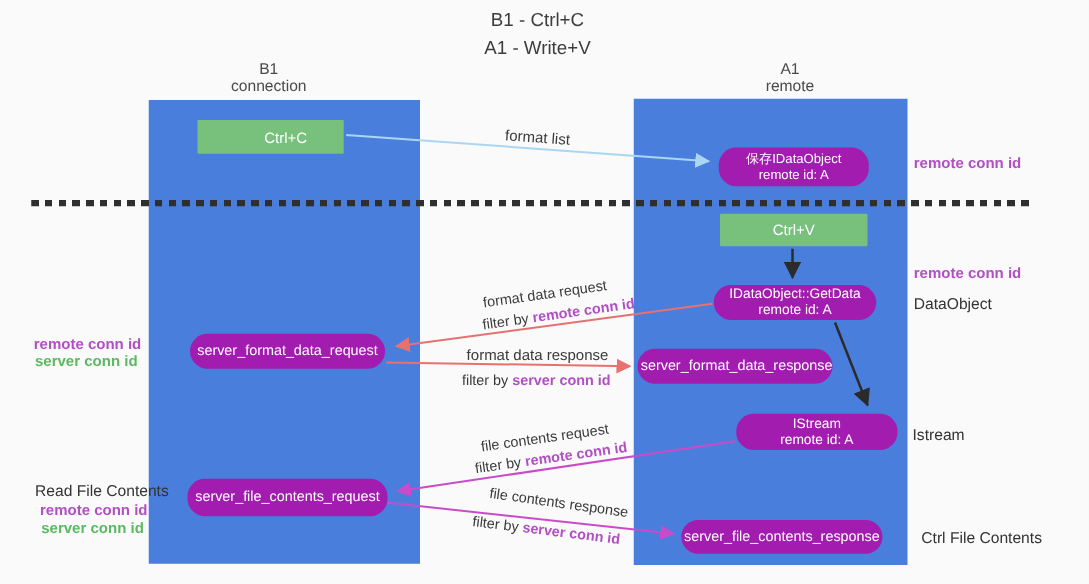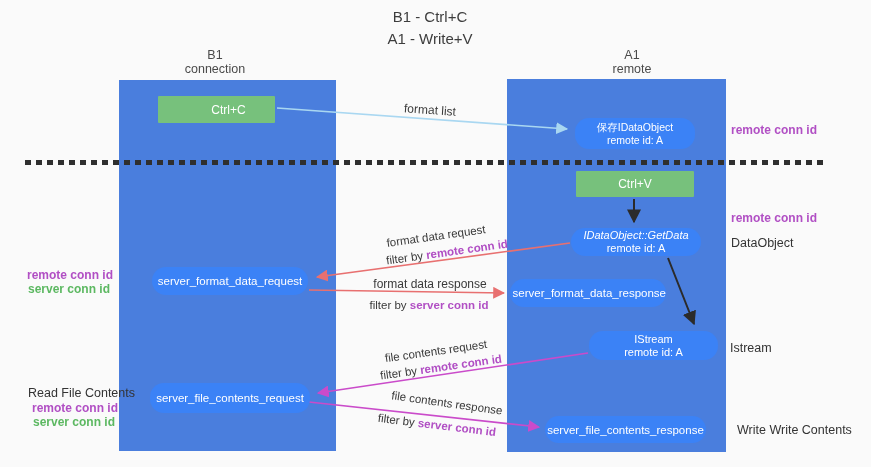--- a/index.html
+++ b/index.html
@@ -42,21 +42,21 @@
     position: absolute;
     display: flex;
     flex-direction: column;
     align-items: center;
     justify-content: center;
     color: #ffffff;
     text-align: center;
     border-radius: 1px;
   }
   .node.green { background: #77c17c; font-size: 12px; }
-  .node.orange { background: #3b82f6; border-radius: 14px; }
+  .node.orange { background: #a21caf; border-radius: 14px; }
   .node .ln { line-height: 13px; font-size: 10.5px; }
   .node .lbl { font-size: 11.5px; }
   .edge-label {
     position: absolute;
     white-space: nowrap;
     font-size: 11.5px;
     color: #3a3a3a;
     transform-origin: center;
   }
   .edge-label b.purple { color: #b14fc4; font-weight: bold; }
@@ -129,21 +129,21 @@
   <div class="node orange" style="left:575px; top:118px; width:120px; height:31px;">
     <span class="ln">保存IDataObject</span>
     <span class="ln">remote id: A</span>
   </div>
 
   <div class="node green" style="left:576px; top:171px; width:118px; height:26px;">
     <span>Ctrl+V</span>
   </div>
 
   <div class="node orange" style="left:571px; top:228px; width:130px; height:28px;">
-    <span class="ln" style="font-size:11px;font-style:italic;">IDataObject::GetData</span>
+    <span class="ln" style="font-size:11px;">IDataObject::GetData</span>
     <span class="ln" style="font-size:11px;">remote id: A</span>
   </div>
 
   <div class="node orange" style="left:152px; top:267px; width:156px; height:28px;">
     <span class="lbl">server_format_data_request</span>
   </div>
 
   <div class="node orange" style="left:510px; top:279px; width:156px; height:28px;align-items:flex-end;">
     <span class="lbl">server_format_data_response</span>
   </div>
@@ -172,21 +172,21 @@
   <div class="edge-label" style="left:436px; top:351px; transform:translate(-50%,-50%) rotate(-8deg);">file contents request</div>
   <div class="edge-label" style="left:441px; top:367px; transform:translate(-50%,-50%) rotate(-8deg);"><span>filter by </span><b class="purple">remote conn id</b></div>
 
   <div class="edge-label" style="left:447px; top:403px; transform:translate(-50%,-50%) rotate(8deg);">file contents response</div>
   <div class="edge-label" style="left:437px; top:425px; transform:translate(-50%,-50%) rotate(7deg);"><span>filter by </span><b class="purple">server conn id</b></div>
 
   <div class="side-label purple" style="left:731px; top:123px;">remote conn id</div>
   <div class="side-label purple" style="left:731px; top:211px;">remote conn id</div>
   <div class="side-label plain" style="left:731px; top:236px;">DataObject</div>
   <div class="side-label plain" style="left:730px; top:341px;">Istream</div>
-  <div class="side-label plain" style="left:737px; top:423px;">Write Write Contents</div>
+  <div class="side-label plain" style="left:737px; top:423px;">Ctrl File Contents</div>
 
   <div class="side-label purple" style="left:27px; top:268px;">remote conn id</div>
   <div class="side-label green" style="left:28px; top:282px;">server conn id</div>
   <div class="side-label plain" style="left:28px; top:386px;">Read File Contents</div>
   <div class="side-label purple" style="left:32px; top:401px;">remote conn id</div>
   <div class="side-label green" style="left:33px; top:415px;">server conn id</div>
 
 </div>
 
 </body></html>

